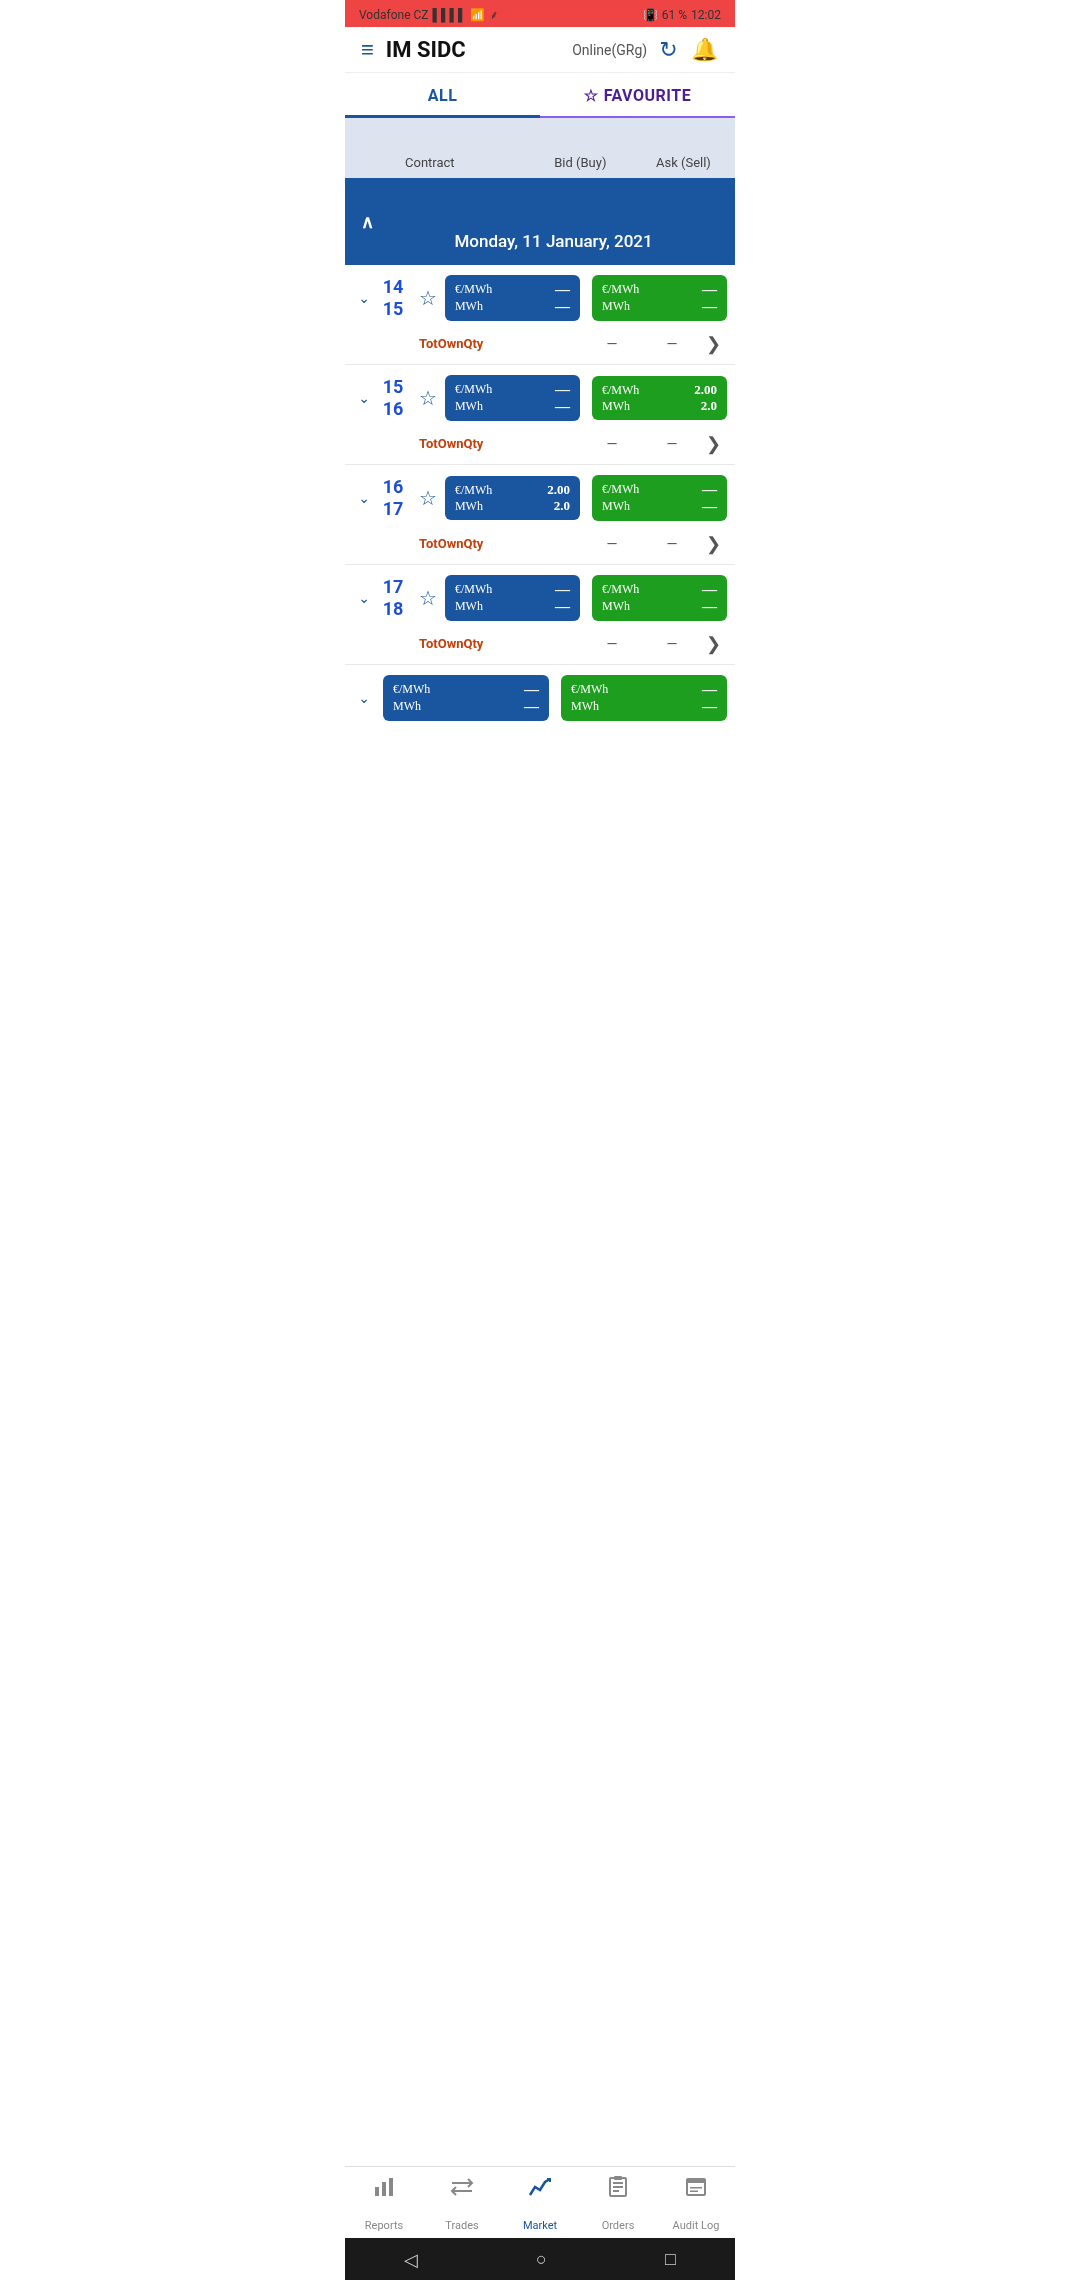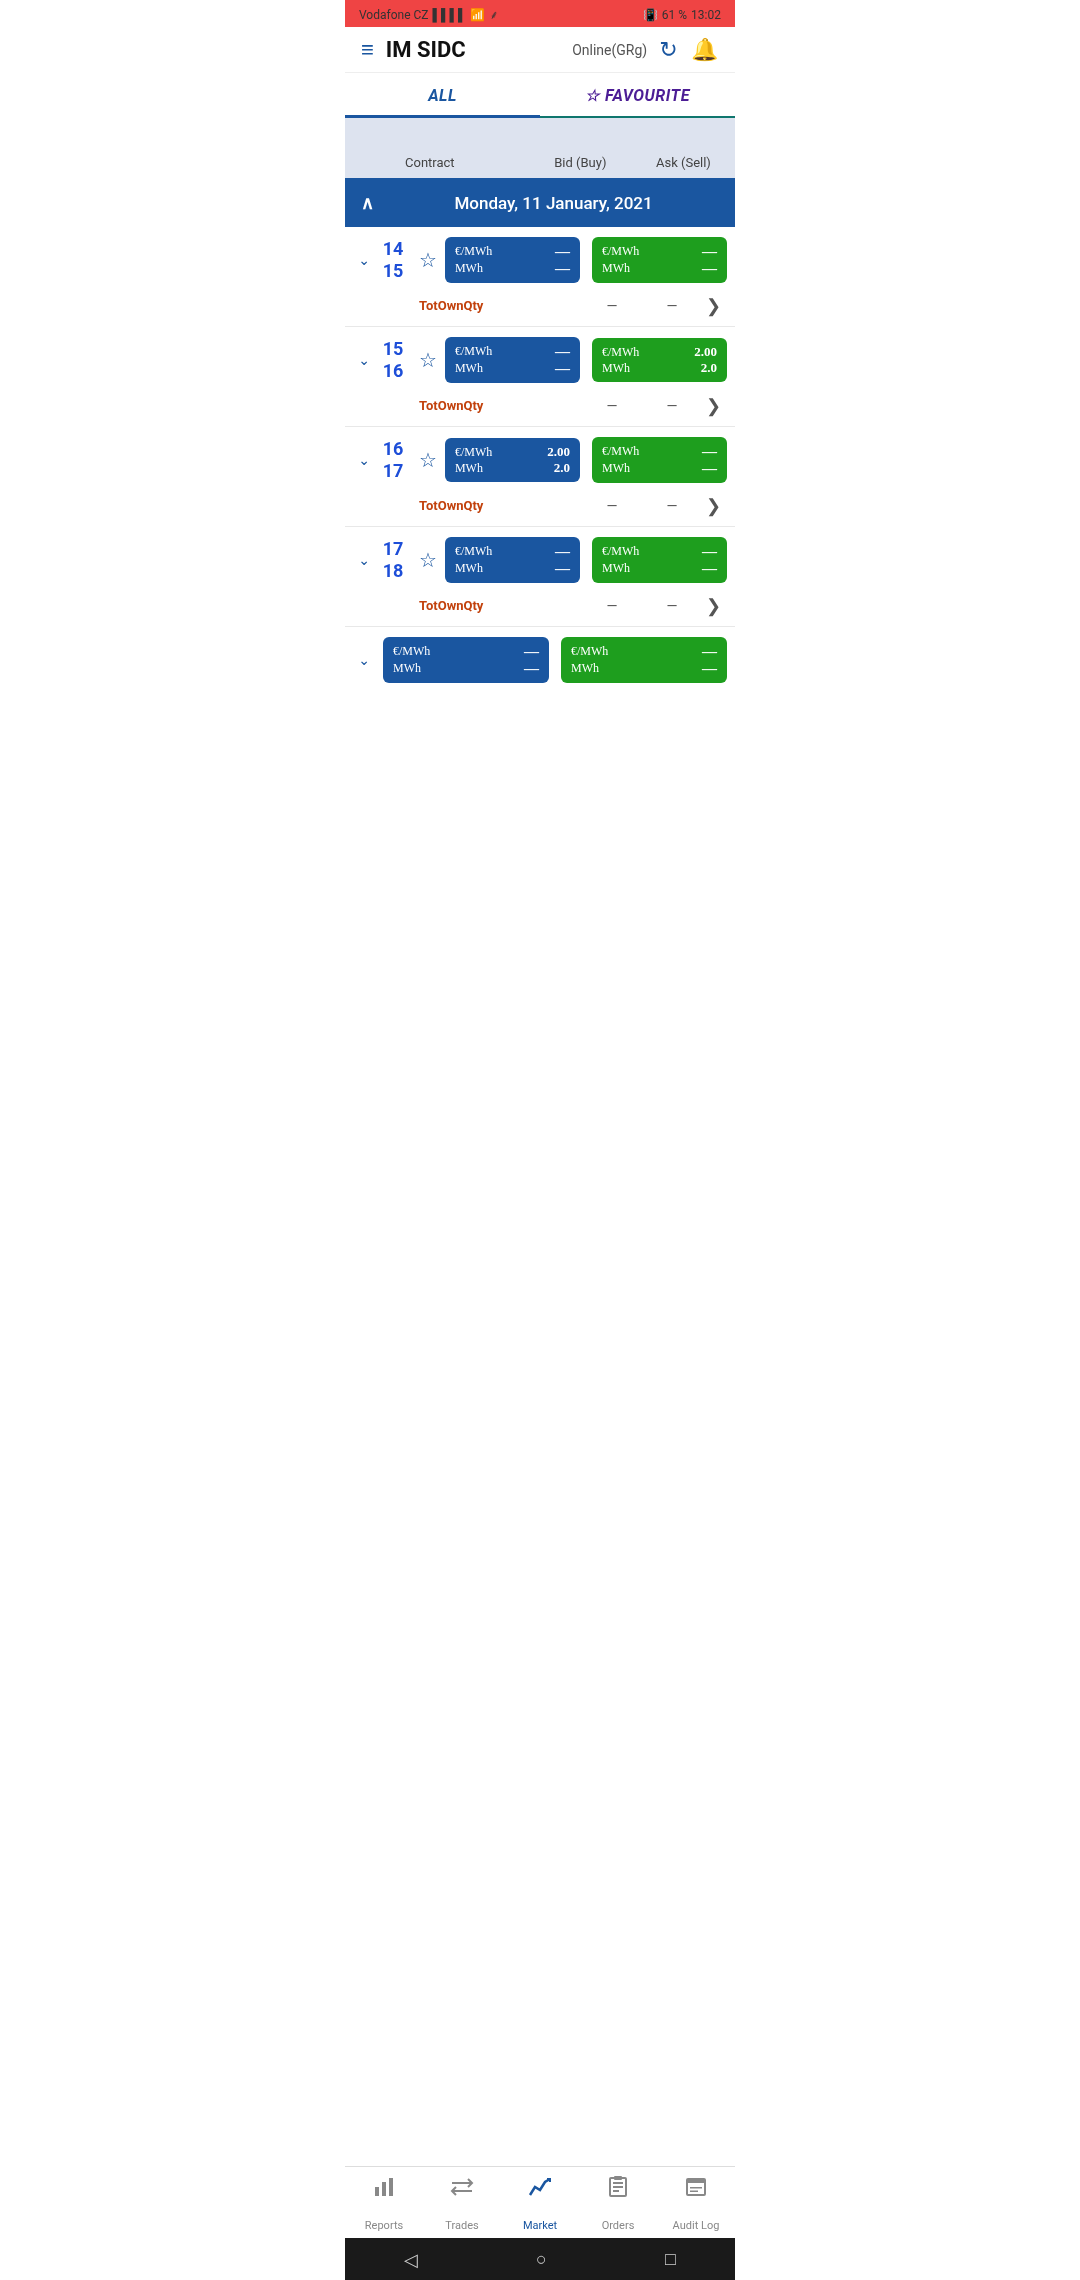--- a/index.html
+++ b/index.html
@@ -61,22 +61,21 @@
     }
     .header-bell {
       font-size: 22px;
       color: #888;
       cursor: pointer;
     }
 
     
     .main-tabs {
       display: flex;
-      border-bottom: 2px solid #0f766e;
-      font-style: italic;
+      border-bottom: 2px solid #8b5cf6;
     }
     .main-tab {
       flex: 1;
       text-align: center;
       padding: 13px 0 10px;
       font-size: 16px;
       font-weight: bold;
       color: #4c1d95;
       cursor: pointer;
       letter-spacing: 0.5px;
@@ -116,21 +115,21 @@
       padding: 14px 16px;
       font-size: 17px;
       font-weight: 500;
       cursor: pointer;
     }
     .date-chevron {
       font-size: 18px;
       margin-right: 14px;
       font-weight: bold;
     }
-    .date-label { flex: 1; text-align: center; }
+    .date-label { flex: 1; text-align: center; margin-top: 39px; }
 
     
     .contract-block {
       border-bottom: 1px solid #e8e8e8;
     }
     .contract-row {
       display: flex;
       align-items: center;
       padding: 10px 8px 6px;
     }
@@ -286,21 +285,21 @@
 <div class="status-bar">
   <div class="status-left">
     <span>Vodafone CZ</span>
     <span>▌▌▌▌</span>
     <span>📶</span>
     <span>⸙</span>
   </div>
   <div class="status-right">
     <span>📳</span>
     <span>61 %</span>
-    <span>13:02</span>
+    <span>12:02</span>
   </div>
 </div>
 
 <div class="header">
   <span class="header-menu">≡</span>
   <span class="header-title">IM SIDC</span>
   <span class="header-online">Online(GRg)</span>
   <span class="header-refresh">↻</span>
   <span class="header-bell">🔔</span>
 </div>

